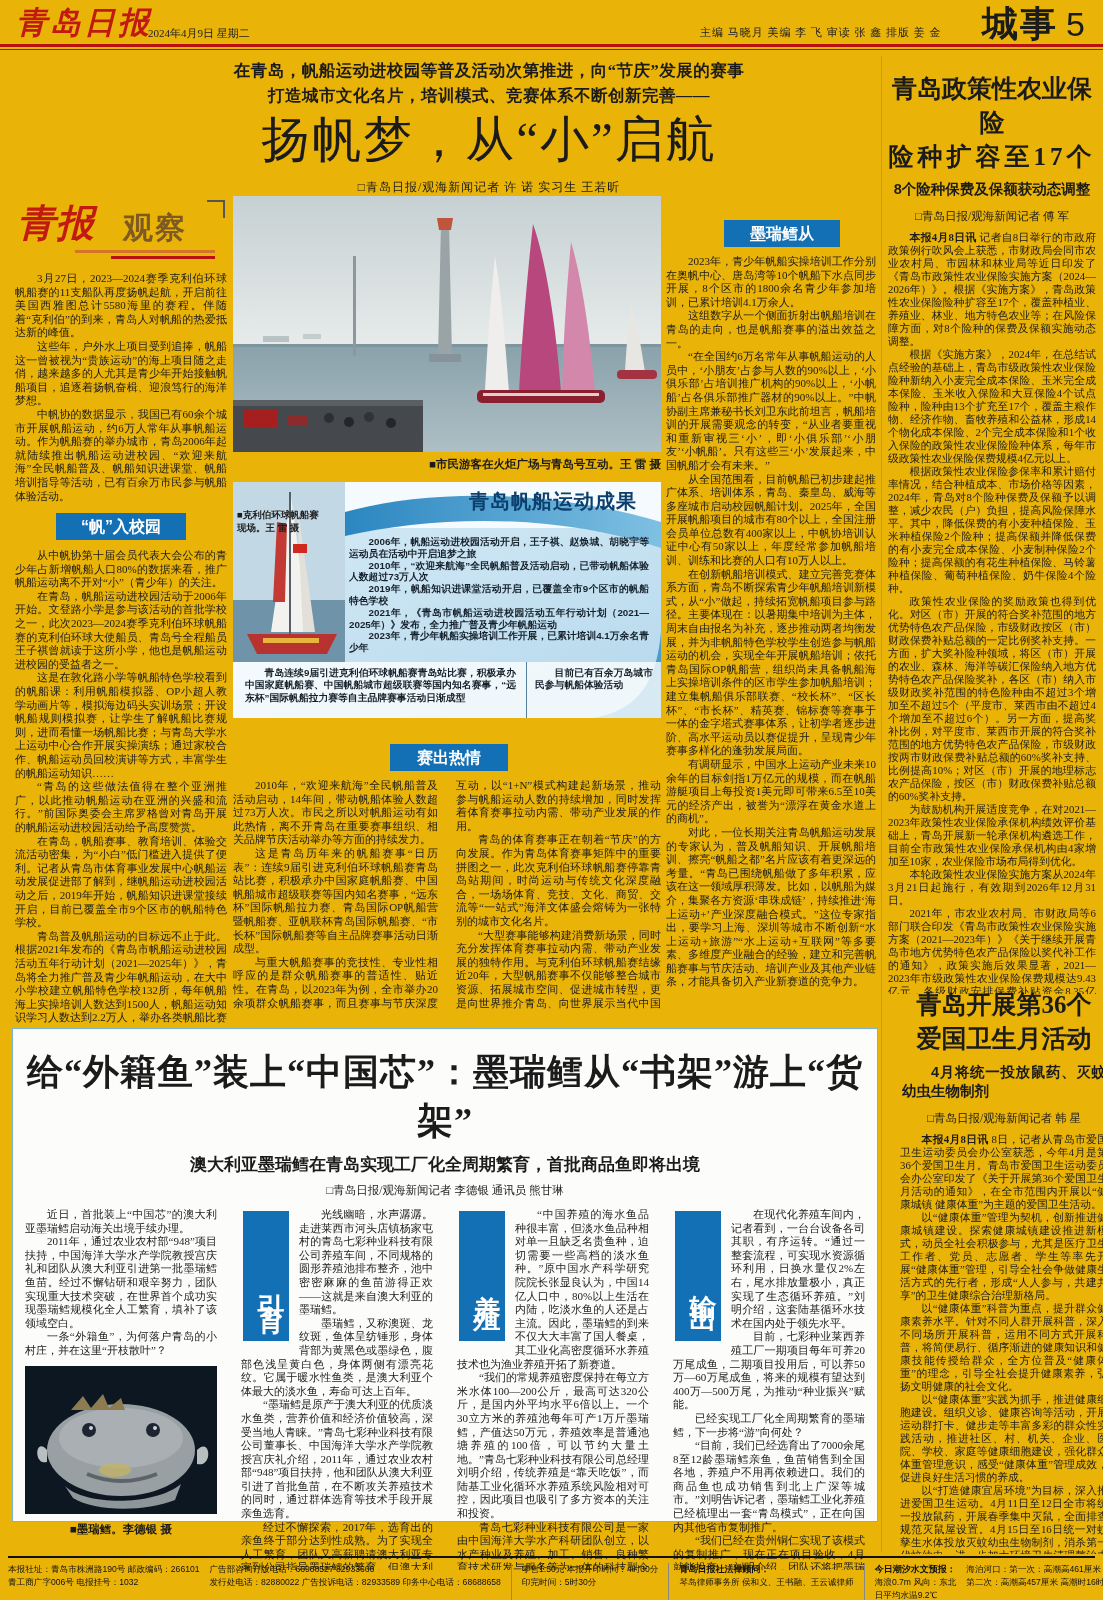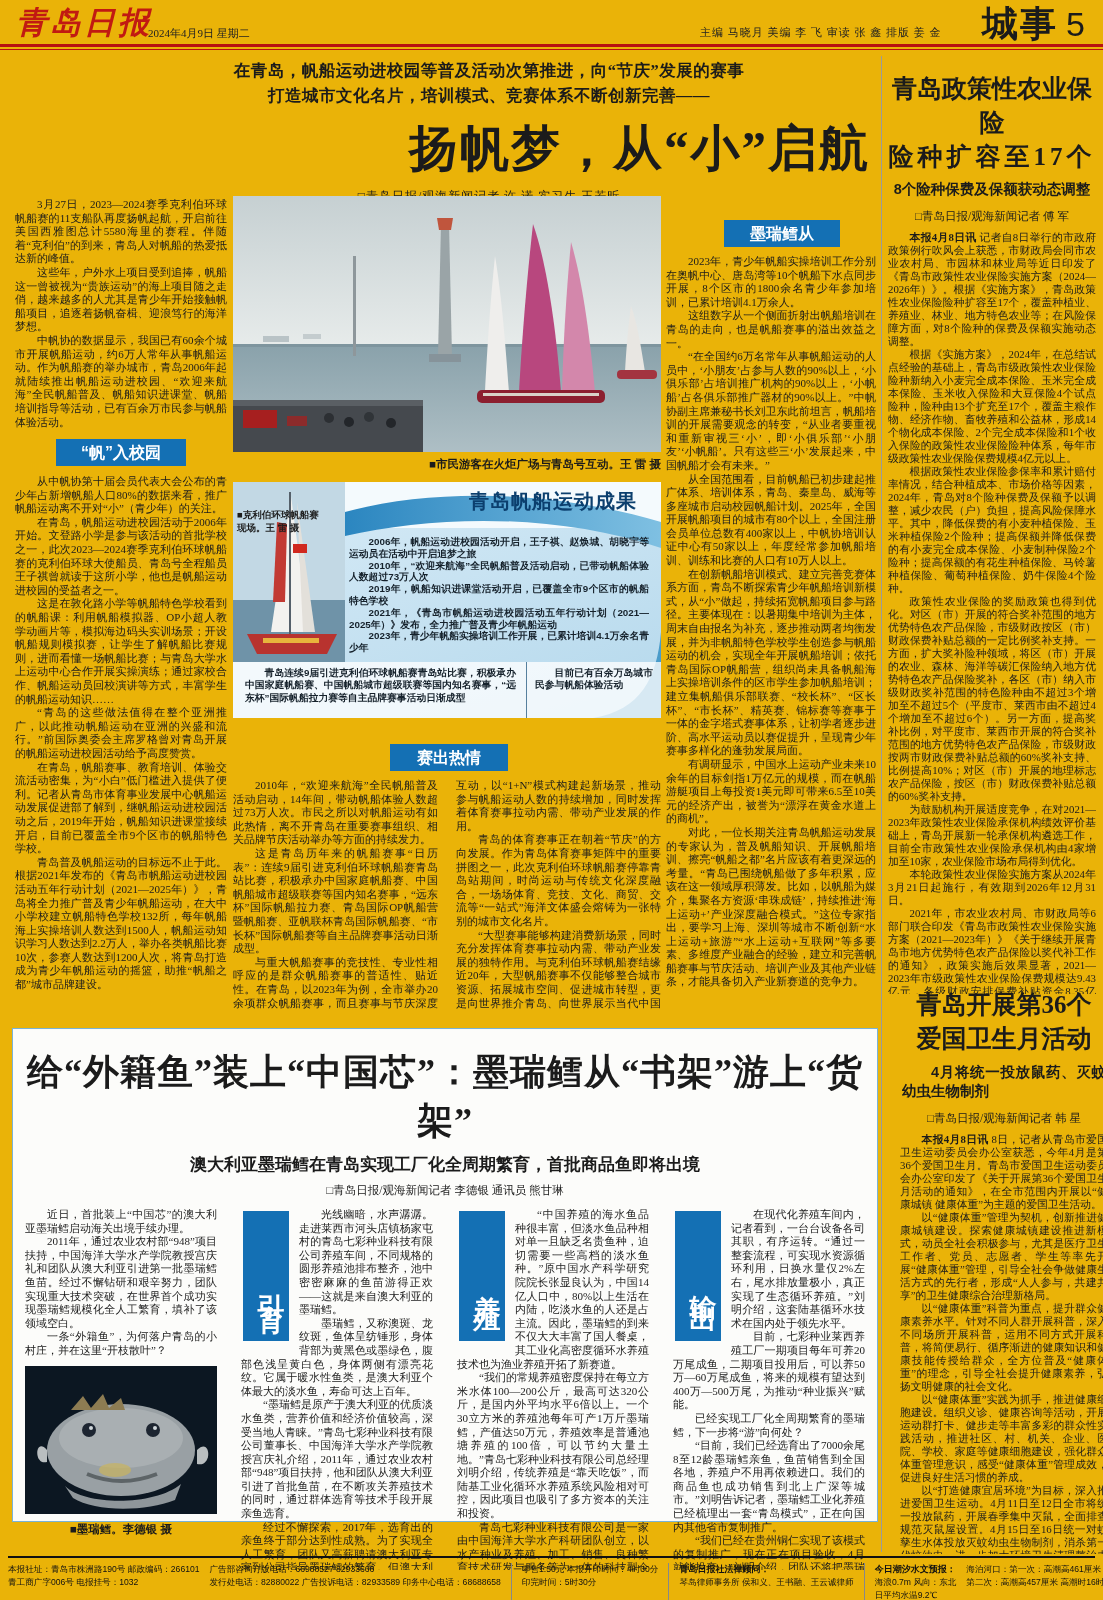--- a/index.html
+++ b/index.html
@@ -11,21 +11,21 @@
   .hdr-date{position:absolute;left:148px;top:26px;font-size:11px;color:#222;}
   .hdr-staff{position:absolute;left:700px;top:25px;font-size:11px;color:#222;letter-spacing:1px;}
   .hdr-sec{position:absolute;right:16px;top:0px;font-size:36px;font-weight:bold;
            font-family:"Liberation Sans",sans-serif;letter-spacing:2px;}
   .hdr-pageno{font-weight:normal;font-size:34px;margin-left:8px;}
   .redline{position:absolute;left:0;top:44px;width:1103px;height:2px;
            border-top:3px solid #b71111;border-bottom:1px solid #b71111;}
   
   .mainhead{position:absolute;left:108px;top:58px;width:762px;text-align:center;}
   .kicker{font-size:16.5px;font-weight:bold;line-height:25px;letter-spacing:.5px;}
-  .main-title{font-size:49px;font-weight:bold;letter-spacing:2px;line-height:1.12;margin-top:14px;text-align:right;}
+  .main-title{font-size:49px;font-weight:normal;letter-spacing:2px;line-height:1.12;margin-top:5px;}
   .main-byline{font-size:12px;margin-top:11px;letter-spacing:1px;}
   
   .body-col{position:absolute;overflow:hidden;}
   .para{margin:0;text-indent:2em;text-align:justify;font-size:11px;line-height:13.6px;}
   .sb .para{font-size:10.8px;line-height:13px;}
   .blue-head{position:absolute;background:#1470b4;color:#fff;font-family:"Liberation Sans",sans-serif;
              font-weight:bold;font-size:16px;text-align:center;line-height:27px;height:27px;}
   .blue-head-inflow{background:#1470b4;color:#fff;font-family:"Liberation Sans",sans-serif;
              font-weight:bold;font-size:16px;text-align:center;line-height:27px;height:27px;
              width:130px;margin:10px auto 9px;}
@@ -101,20 +101,27 @@
   <div class="vdiv"></div>
 
   <div class="mainhead">
     <div class="kicker">在青岛，帆船运动进校园等普及活动次第推进，向“节庆”发展的赛事</div>
     <div class="kicker">打造城市文化名片，培训模式、竞赛体系不断创新完善——</div>
     <div class="main-title">扬帆梦，从“小”启航</div>
     <div class="main-byline">□青岛日报/观海新闻记者  许 诺  实习生  王若昕</div>
   </div>
 
   <div class="body-col" style="left:15px;top:198px;width:212px;height:826px;">
+    <div class="obs-logo">
+      <span class="obs-a">青报</span>
+      <span class="obs-b">观察</span>
+      <span class="obs-brk"></span>
+      <span class="obs-bar1"></span>
+      <span class="obs-bar2"></span>
+    </div>
     <div>
         <p class="para">3月27日，2023—2024赛季克利伯环球帆船赛的11支船队再度扬帆起航，开启前往美国西雅图总计5580海里的赛程。伴随着“克利伯”的到来，青岛人对帆船的热爱抵达新的峰值。</p>
         <p class="para">这些年，户外水上项目受到追捧，帆船这一曾被视为“贵族运动”的海上项目随之走俏，越来越多的人尤其是青少年开始接触帆船项目，追逐着扬帆奋楫、迎浪笃行的海洋梦想。</p>
         <p class="para">中帆协的数据显示，我国已有60余个城市开展帆船运动，约6万人常年从事帆船运动。作为帆船赛的举办城市，青岛2006年起就陆续推出帆船运动进校园、“欢迎来航海”全民帆船普及、帆船知识进课堂、帆船培训指导等活动，已有百余万市民参与帆船体验活动。</p>
       </div>
     <div class="blue-head-inflow">“帆”入校园</div>
     <div>
         <p class="para">从中帆协第十届会员代表大会公布的青少年占新增帆船人口80%的数据来看，推广帆船运动离不开对“小”（青少年）的关注。</p>
         <p class="para">在青岛，帆船运动进校园活动于2006年开始。文登路小学是参与该活动的首批学校之一，此次2023—2024赛季克利伯环球帆船赛的克利伯环球大使船员、青岛号全程船员王子祺曾就读于这所小学，他也是帆船运动进校园的受益者之一。</p>
         <p class="para">这是在敦化路小学等帆船特色学校看到的帆船课：利用帆船模拟器、OP小超人教学动画片等，模拟海边码头实训场景；开设帆船规则模拟赛，让学生了解帆船比赛规则，进而看懂一场帆船比赛；与青岛大学水上运动中心合作开展实操演练；通过家校合作、帆船运动员回校演讲等方式，丰富学生的帆船运动知识……</p>

